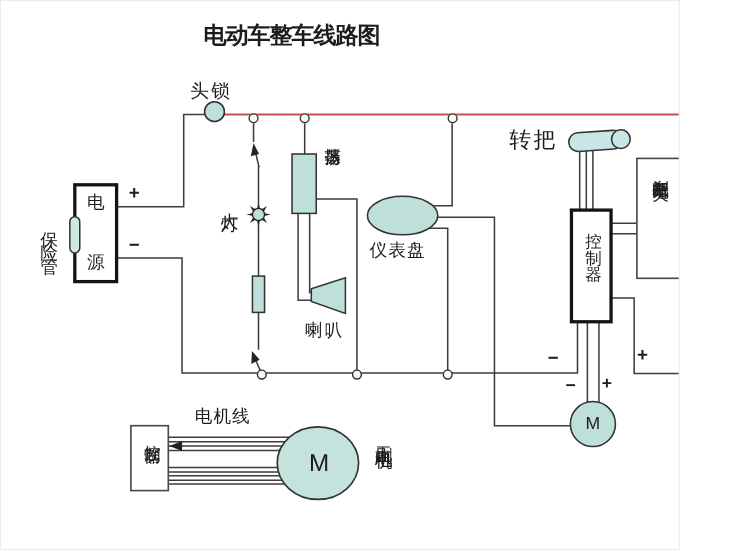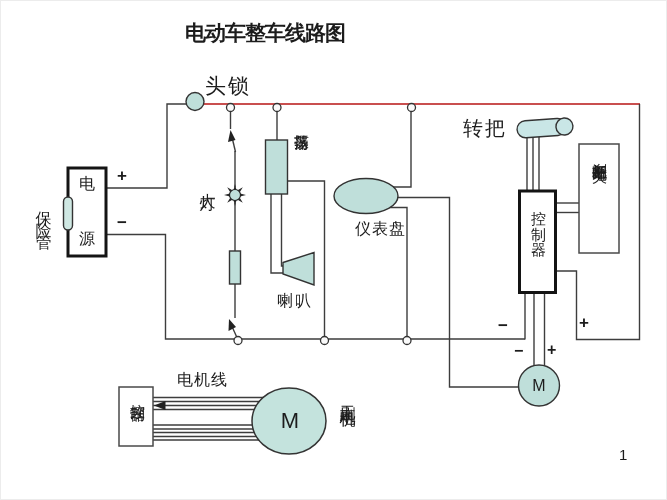--- a/index.html
+++ b/index.html
@@ -1,16 +1,16 @@
 <!DOCTYPE html>
 <html><head>
 <meta charset="utf-8">
 <style>
   html,body{margin:0;padding:0;background:#fff;}
-  #page{position:relative;width:667px;height:500px;background:#ffffff;
+  #page{position:relative;width:618px;height:500px;background:#ffffff;
         border:1px solid #ececec;box-sizing:border-box;overflow:hidden;
         font-family:"Liberation Sans","DejaVu Sans",sans-serif;color:#1c1c1c;}
   #diagram-svg{position:absolute;left:0;top:0;}
   .lbl{position:absolute;white-space:nowrap;line-height:1.1;color:#1c1c1c;}
   .vtext{writing-mode:vertical-rl;text-orientation:upright;}
   .title{font-weight:bold;font-size:21px;letter-spacing:-1px;text-align:center;}
   .sign{font-size:17px;font-weight:600;}
   .center-anchor{transform:translate(-50%,-50%);}
   .power-box-text{position:absolute;left:67px;top:167px;width:38px;height:88px;
       display:flex;flex-direction:column;justify-content:space-between;align-items:center;
@@ -104,25 +104,25 @@
 
   <div class="lbl title" style="left:0;top:20px;width:528px;">电动车整车线路图</div>
 
   <div class="lbl vtext" style="left:34px;top:197px;font-size:16px;letter-spacing:12px;">保险管</div>
 
   <div class="power-box-text">
     <span>电</span>
     <span>源</span>
   </div>
 
-  <div class="lbl" style="left:172px;top:73px;font-size:21px;letter-spacing:2px;margin-left:32px;">头锁</div>
+  <div class="lbl" style="left:172px;top:73px;font-size:17px;letter-spacing:2px;">头锁</div>
   <div class="lbl vtext" style="left:198px;top:179px;font-size:16px;letter-spacing:3px;">大灯</div>
   <div class="lbl vtext" style="left:292px;top:121px;font-size:15px;letter-spacing:1px;">振荡器</div>
   <div class="lbl" style="left:276px;top:291px;font-size:16px;letter-spacing:2px;">喇叭</div>
-  <div class="lbl" style="left:354px;top:219px;font-size:16px;letter-spacing:1px;">仪表盘</div>
+  <div class="lbl" style="left:335px;top:219px;font-size:16px;letter-spacing:1px;">仪表盘</div>
   <div class="lbl" style="left:462px;top:116px;font-size:20px;letter-spacing:2px;">转把</div>
   <div class="lbl vtext" style="left:529px;top:198px;font-size:15px;letter-spacing:16px;">控制器</div>
   <div class="lbl vtext" style="left:590px;top:150px;font-size:15px;letter-spacing:1px;">刹把断电开关</div>
   <div class="lbl center-anchor" style="left:538px;top:385px;font-size:16px;">M</div>
   <div class="lbl" style="left:176px;top:370px;font-size:16px;letter-spacing:1px;text-align:center;">电机线</div>
   <div class="lbl vtext" style="left:128px;top:391px;font-size:15px;letter-spacing:2px;">控制器</div>
   <div class="lbl center-anchor" style="left:289px;top:420px;font-size:22px;">M</div>
   <div class="lbl vtext" style="left:338px;top:392px;font-size:16px;letter-spacing:1.5px;">无刷电机</div>
 
   <div class="lbl sign" style="left:116px;top:166px;">+</div>

